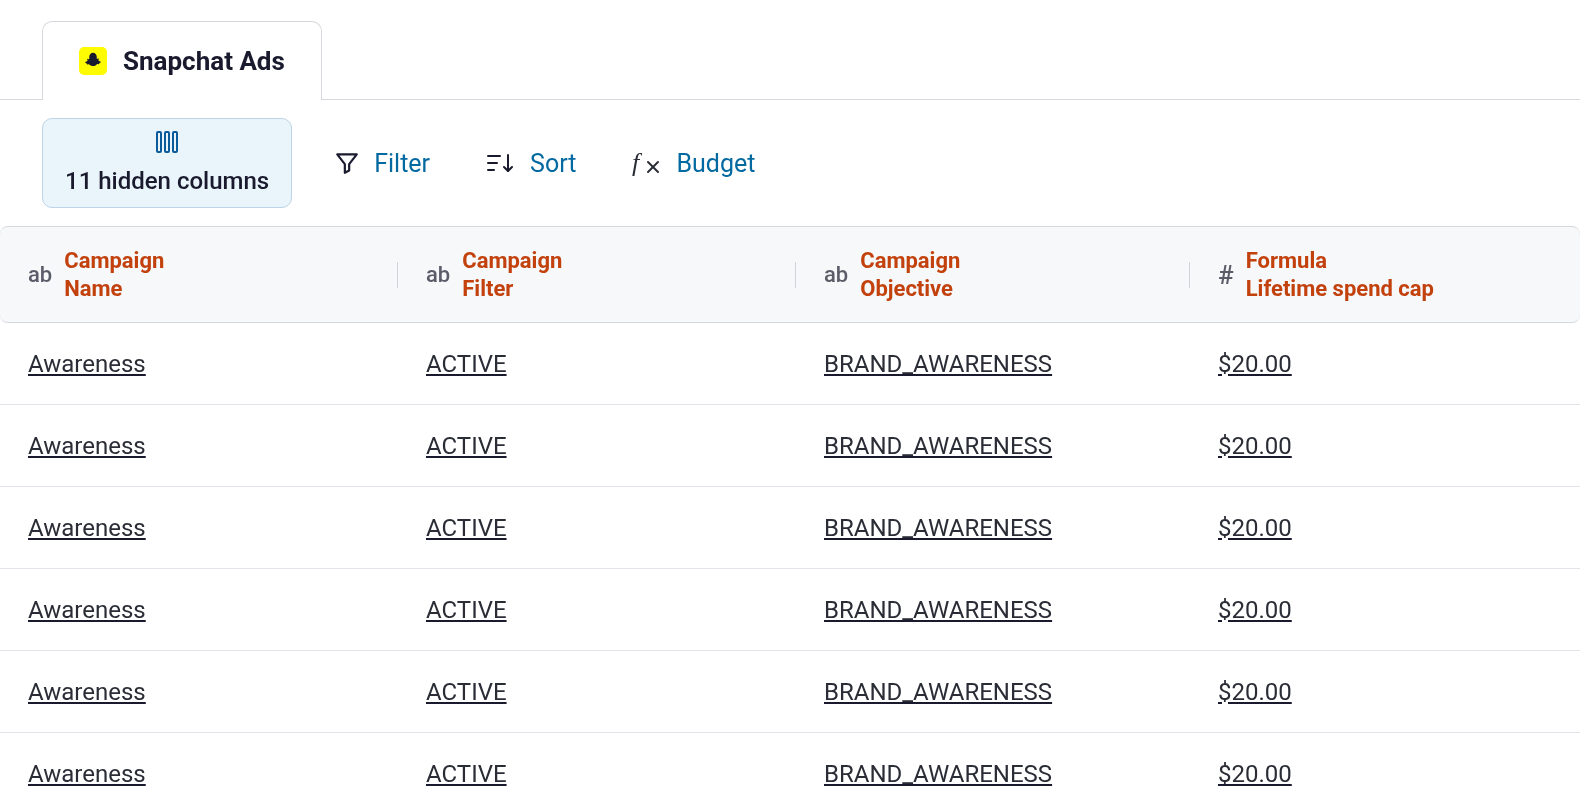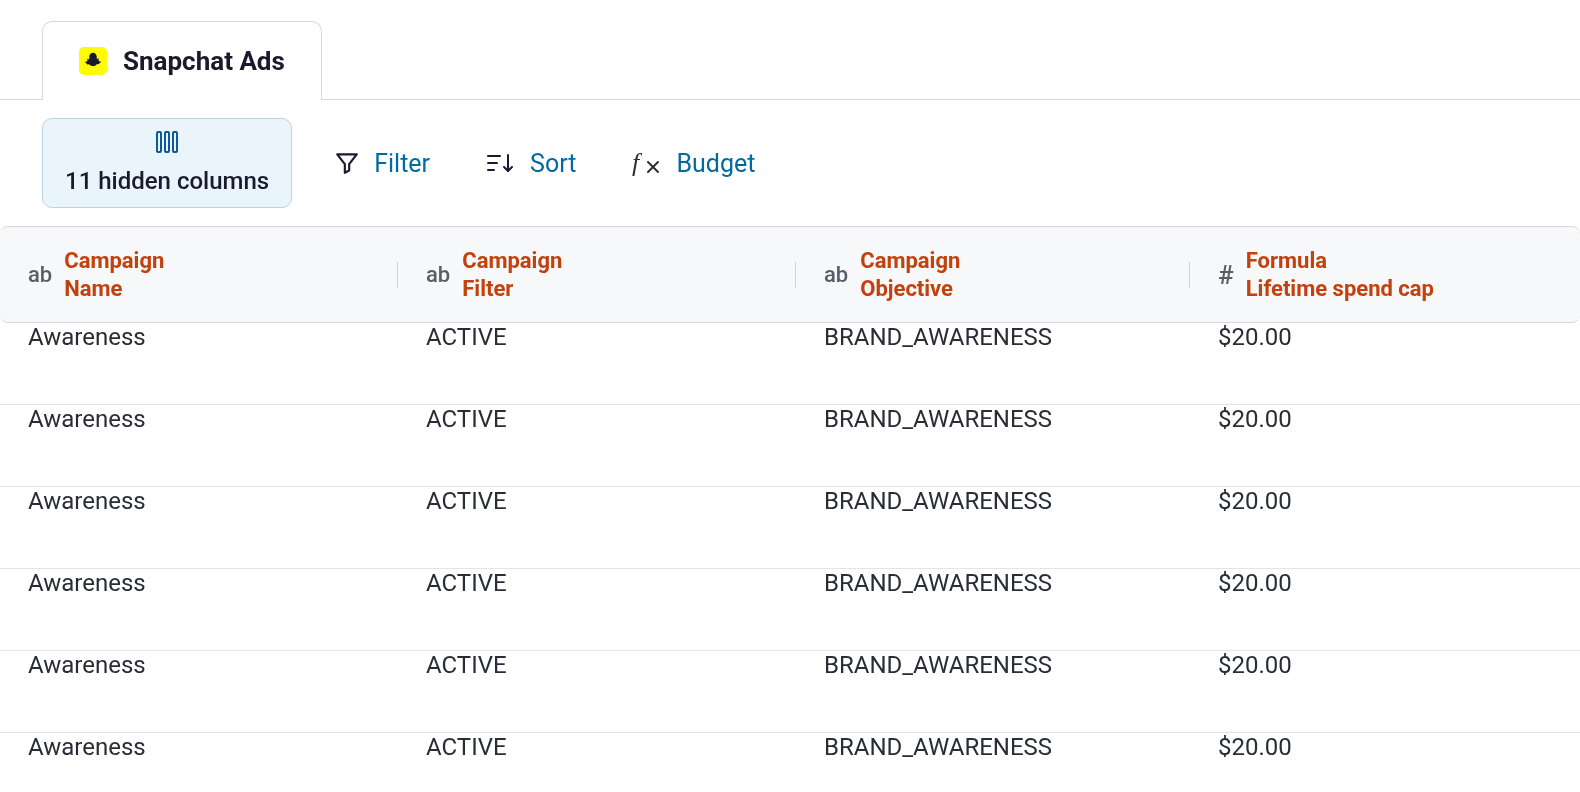--- a/index.html
+++ b/index.html
@@ -133,20 +133,22 @@
     }
     .col-0 { width: 398px; }
     .col-1 { width: 398px; }
     .col-2 { width: 394px; }
     .col-3 { width: 390px; }
     .table-body {}
     .tr {
       display: flex;
       border-bottom: 1px solid #e2e4e9;
       height: 82px;
+      align-items: center;
+      text-decoration: underline;
     }
     .td {
       padding-left: 28px;
       font-size: 24px;
       color: #2b2d36;
     }
     svg { display: block; }
   </style>
 </head>
 <body>

